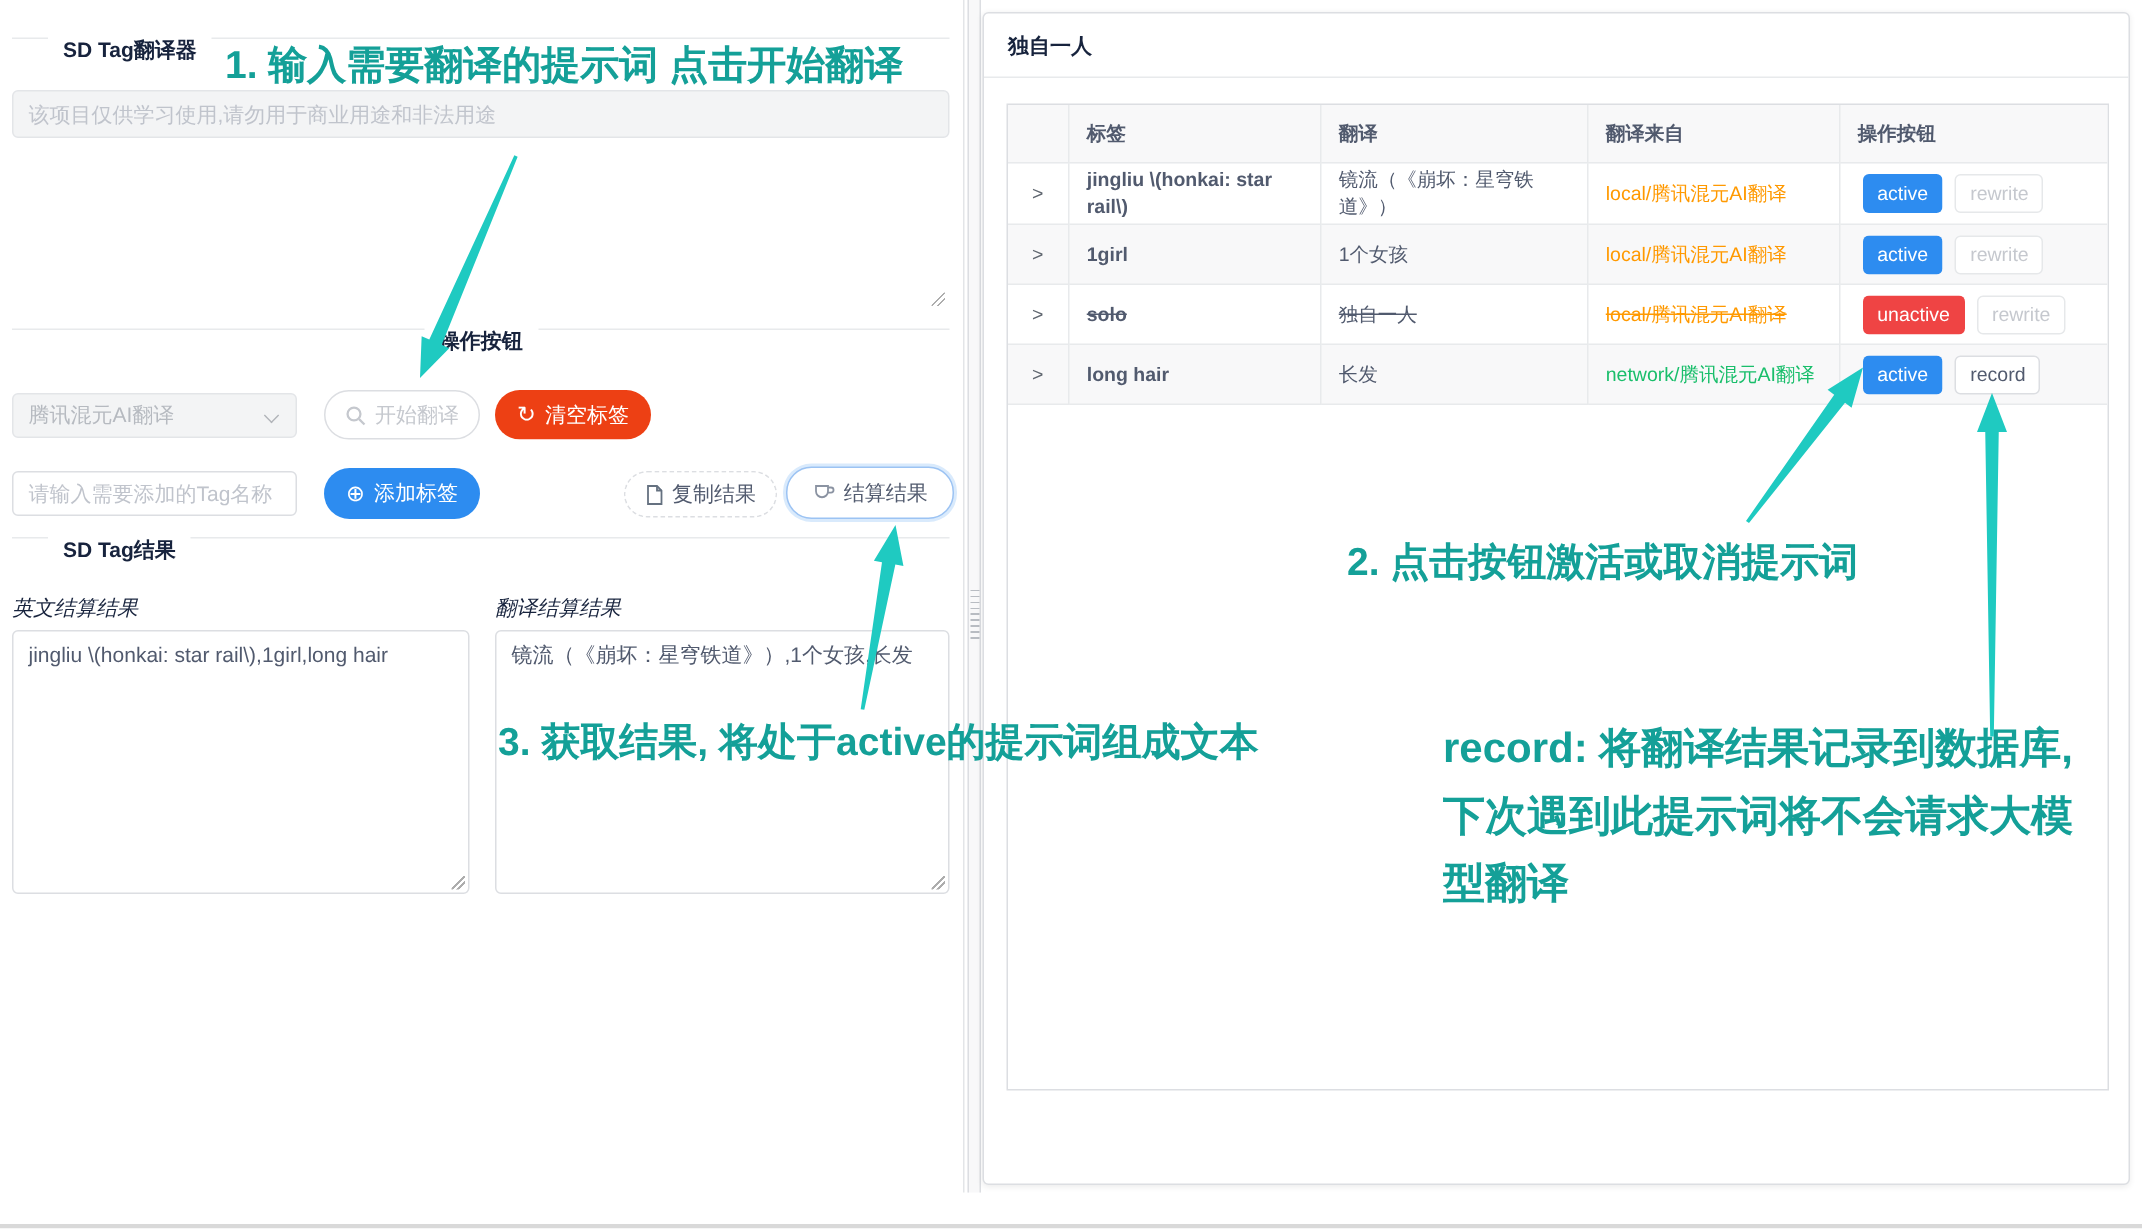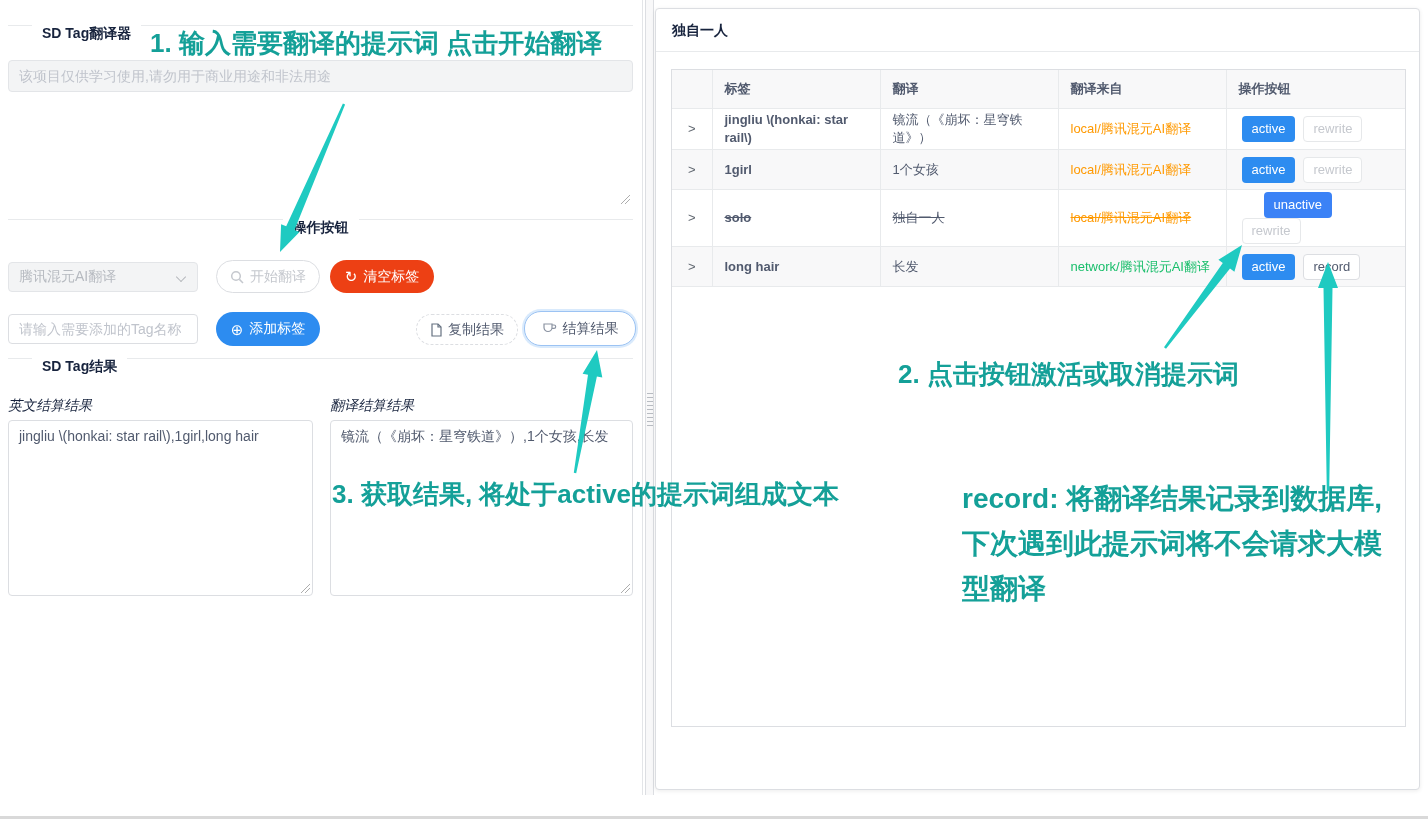--- a/index.html
+++ b/index.html
@@ -61,21 +61,21 @@
   tbody tr:nth-child(even) td{background:#f8f8f9;}
   .td-expand{text-align:center;color:#606770;font-size:13px;cursor:pointer;padding:2px 0;}
   .td-tag{font-weight:700;}
   .src-local{color:#ff9900;}
   .src-network{color:#19be6b;}
   tr.struck .strikeable{text-decoration:line-through;}
   .mini-btn{display:inline-block;height:26px;line-height:24px;padding:0 9px;border-radius:4px;
     font-size:13px;border:1px solid transparent;box-sizing:border-box;cursor:pointer;background:#fff;
     font-family:inherit;vertical-align:middle;}
   .v-primary{background:#2d8cf0;color:#fff;}
-  .v-danger{background:#3b82f6;color:#fff;margin-left:22px;}
+  .v-danger{background:#ef4444;color:#fff;}
   .v-default{border-color:#dcdee2;color:#515a6e;}
   .v-disabled{border-color:#e6e8ea;color:#c5c8ce;cursor:default;}
   .btn-gap{display:inline-block;width:8px;}
   
   .ann{position:absolute;color:#14a098;font-size:26px;font-weight:600;white-space:nowrap;z-index:55;}
   #record-note{position:absolute;left:962px;top:476px;color:#14a098;font-size:28px;font-weight:600;
     line-height:45px;z-index:55;white-space:nowrap;}
   #arrows{position:absolute;left:0;top:0;width:1428px;height:819px;z-index:60;pointer-events:none;}
   #bottom-edge{position:absolute;left:0;top:816px;width:1428px;height:3px;background:#d9d9d9;}
 </style>

